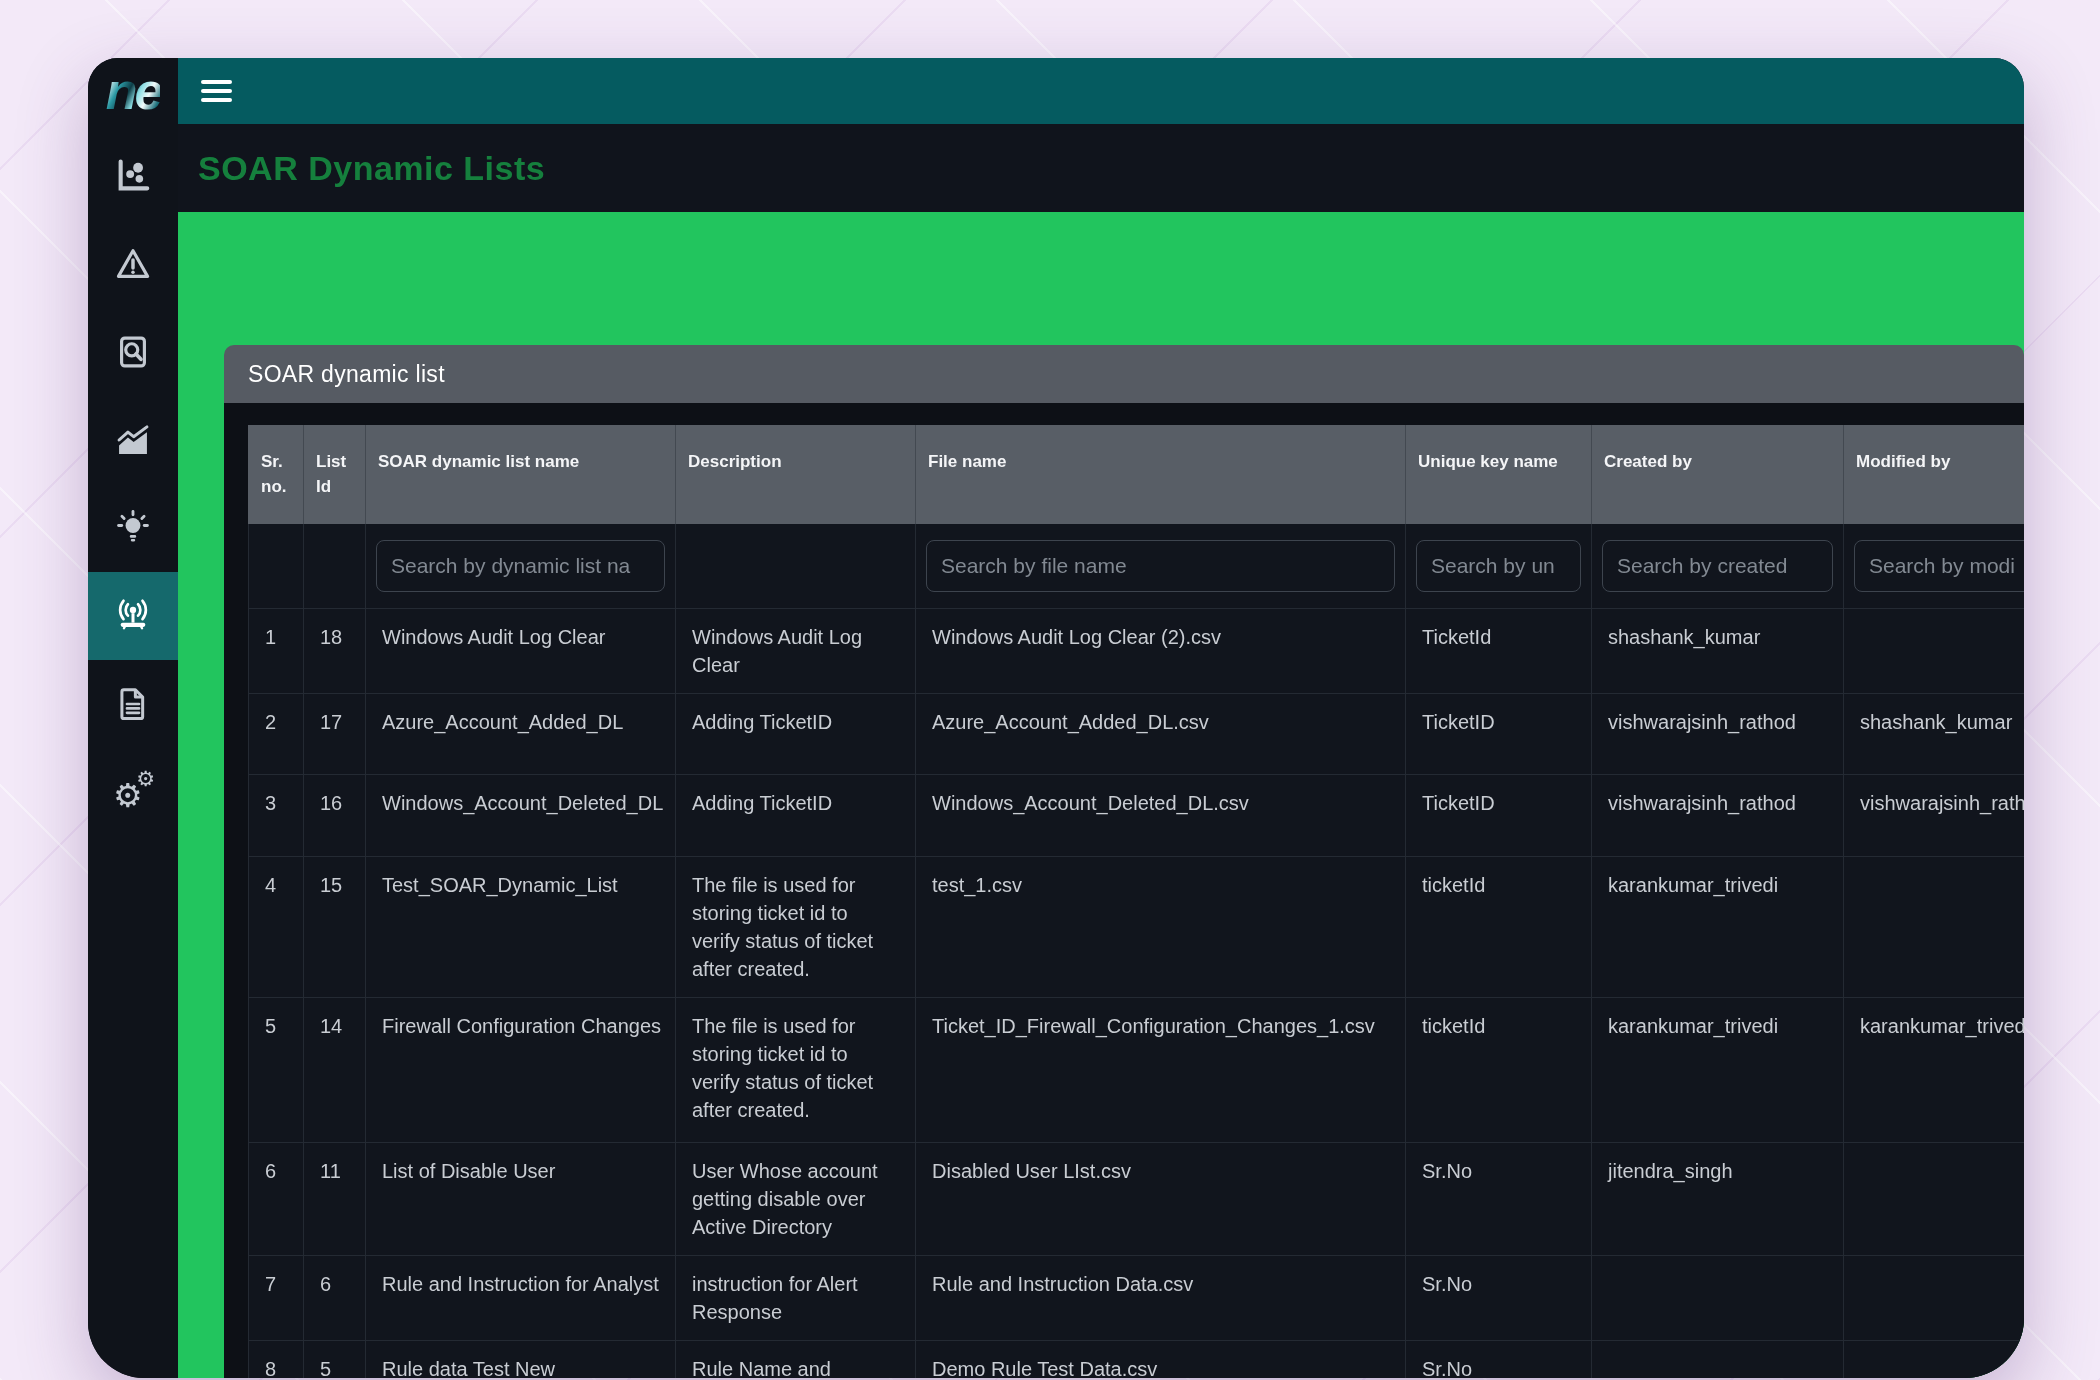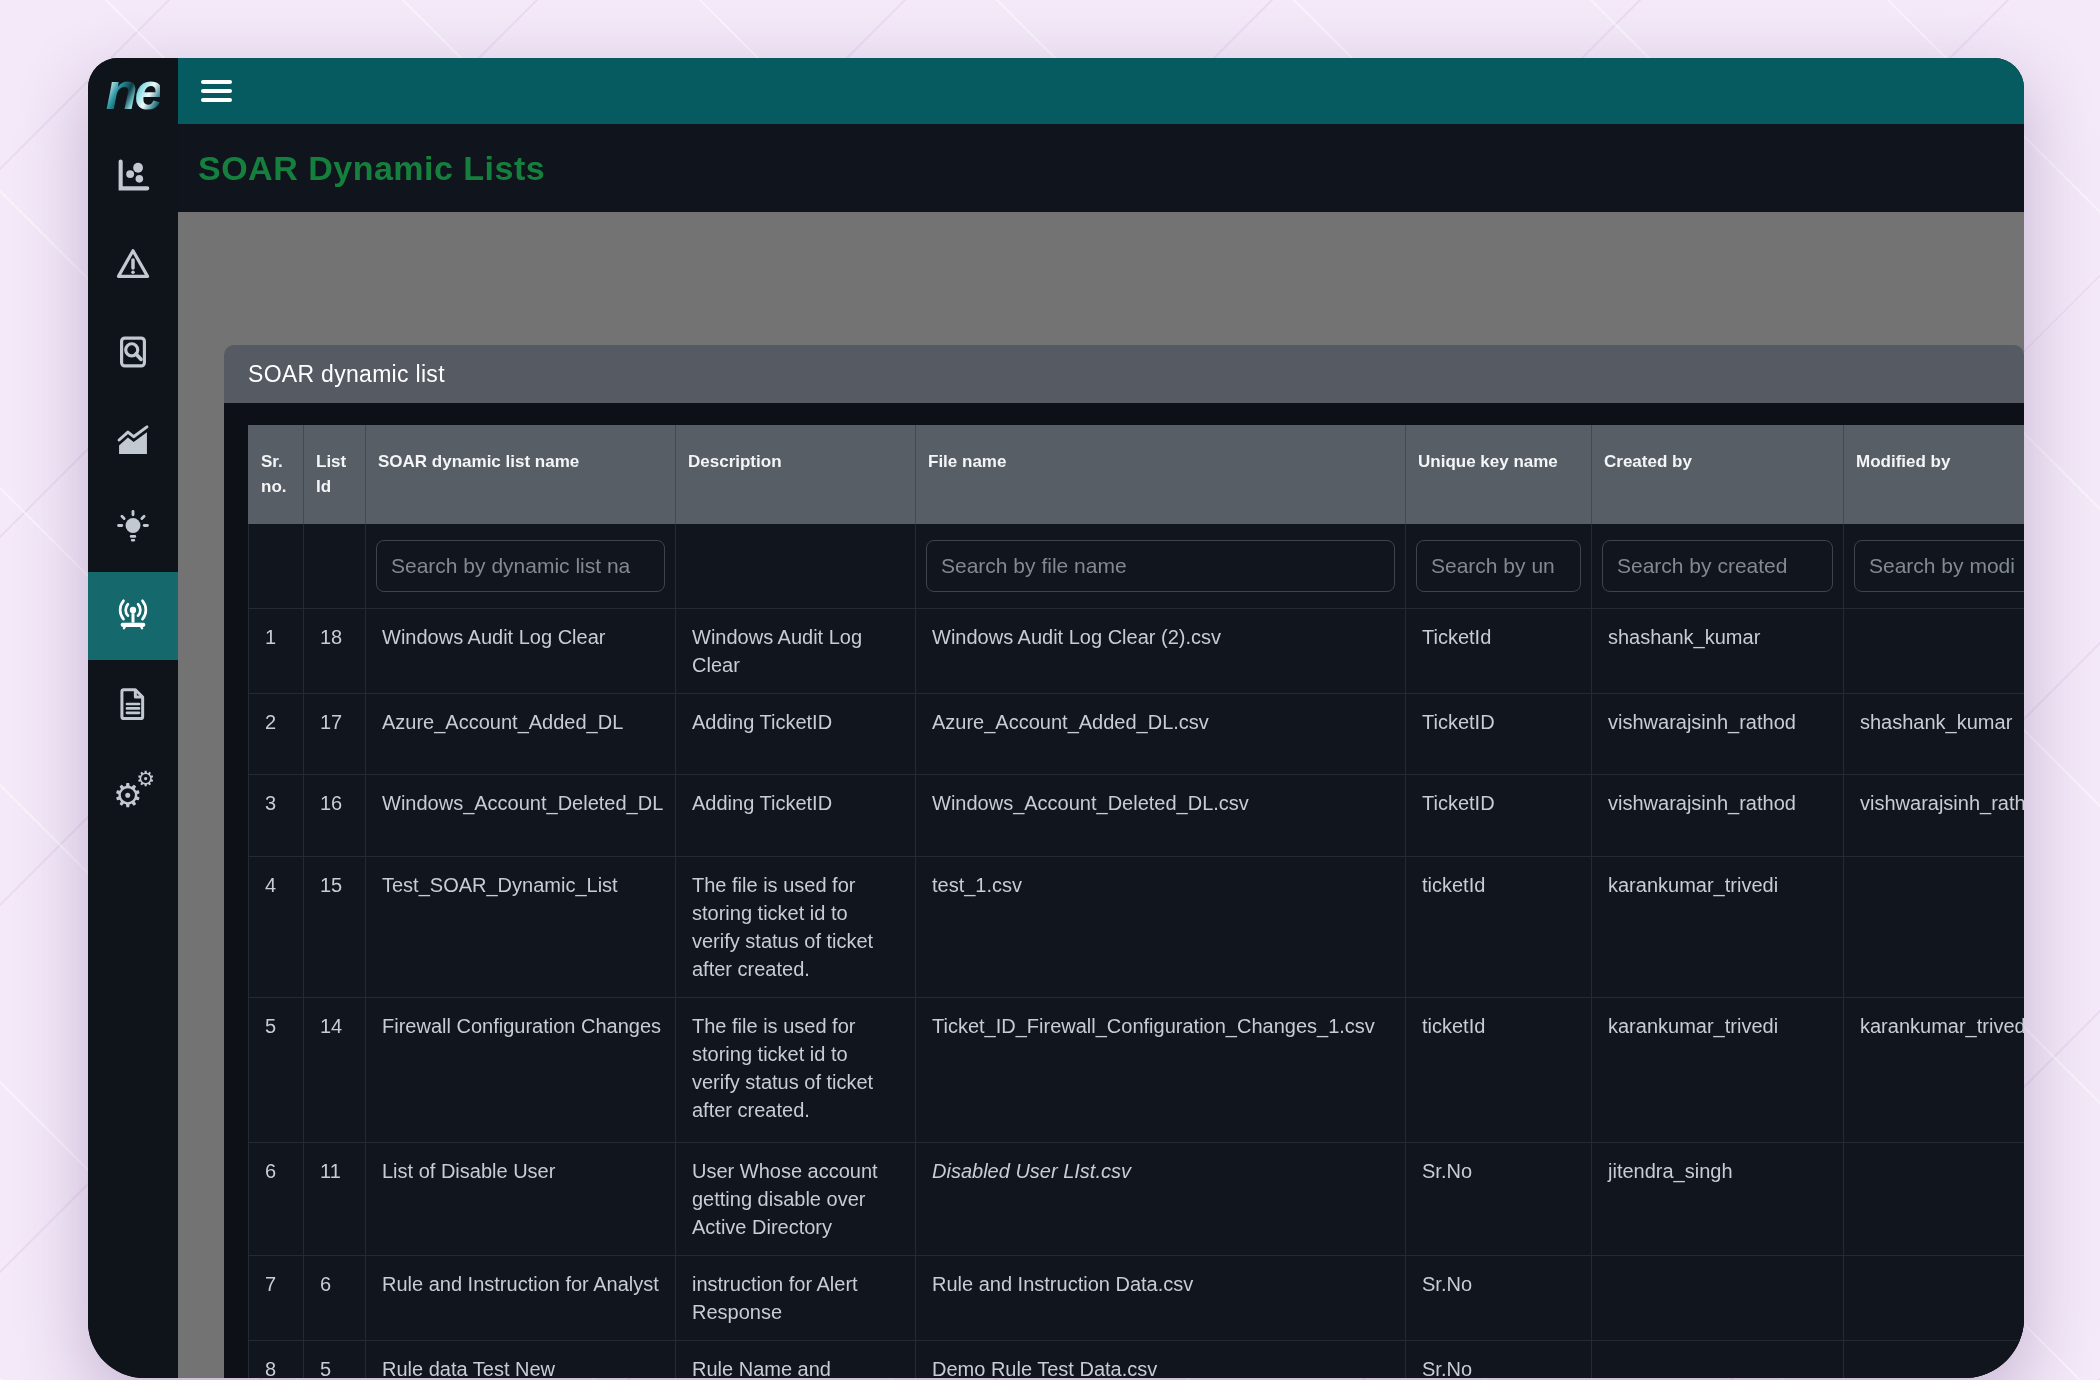--- a/index.html
+++ b/index.html
@@ -35,21 +35,21 @@
   .side-item svg { width:38px; height:38px; display:block; }
   .gear-wrap { position:relative; width:40px; height:40px; }
   .gear { font-family:"DejaVu Sans", sans-serif; color:#c3c9d1; line-height:1; position:absolute; }
   .gear-big { font-size:33px; left:0; bottom:0; }
   .gear-small { font-size:21px; right:-2px; top:-3px; }
 
   .main-col { flex:1; display:flex; flex-direction:column; min-width:0; }
   .title-band { height:88px; flex:none; background:#10141c; display:flex; align-items:center; padding-left:20px; }
   .page-title { margin:0; font-size:34px; font-weight:700; color:#15803d; letter-spacing:0.5px; }
 
-  .content-area { flex:1; background:#737373; overflow:hidden; min-height:0; }
+  .content-area { flex:1; background:#22c55e; overflow:hidden; min-height:0; }
 
   
   .card { margin-left:46px; margin-top:133px; height:calc(100% - 133px); border-radius:10px 10px 0 0;
     overflow:hidden; display:flex; flex-direction:column; }
   .card-header { height:58px; flex:none; background:#565b63; color:#ffffff; font-size:23px; font-weight:500;
     display:flex; align-items:center; padding-left:24px; letter-spacing:0.3px; }
   .card-body { flex:1; background:#0d1016; padding:22px 0 0 24px; overflow:hidden; min-height:0; }
 
   
   .dl-table { width:1836px; }
@@ -256,21 +256,21 @@
                     <div class="t-cell t-td col-file-name" style="width: 490px;">Ticket_ID_Firewall_Configuration_Changes_1.csv</div>
                     <div class="t-cell t-td col-unique-key" style="width: 186px;">ticketId</div>
                     <div class="t-cell t-td col-created-by" style="width: 252px;">karankumar_trivedi</div>
                     <div class="t-cell t-td col-modified-by" style="width: 240px;">karankumar_trivedi</div>
                   </div>
                   <div class="t-row t-data" style="min-height: 102px;">
                     <div class="t-cell t-td col-sr-no" style="width: 56px;">6</div>
                     <div class="t-cell t-td col-list-id" style="width: 62px;">11</div>
                     <div class="t-cell t-td col-list-name" style="width: 310px;">List of Disable User</div>
                     <div class="t-cell t-td col-description" style="width: 240px;">User Whose account getting disable over Active Directory</div>
-                    <div class="t-cell t-td col-file-name" style="width: 490px; font-style: italic;">Disabled User LIst.csv</div>
+                    <div class="t-cell t-td col-file-name" style="width: 490px;">Disabled User LIst.csv</div>
                     <div class="t-cell t-td col-unique-key" style="width: 186px;">Sr.No</div>
                     <div class="t-cell t-td col-created-by" style="width: 252px;">jitendra_singh</div>
                     <div class="t-cell t-td col-modified-by" style="width: 240px;"></div>
                   </div>
                   <div class="t-row t-data" style="min-height: 78px;">
                     <div class="t-cell t-td col-sr-no" style="width: 56px;">7</div>
                     <div class="t-cell t-td col-list-id" style="width: 62px;">6</div>
                     <div class="t-cell t-td col-list-name" style="width: 310px;">Rule and Instruction for Analyst</div>
                     <div class="t-cell t-td col-description" style="width: 240px;">instruction for Alert Response</div>
                     <div class="t-cell t-td col-file-name" style="width: 490px;">Rule and Instruction Data.csv</div>

